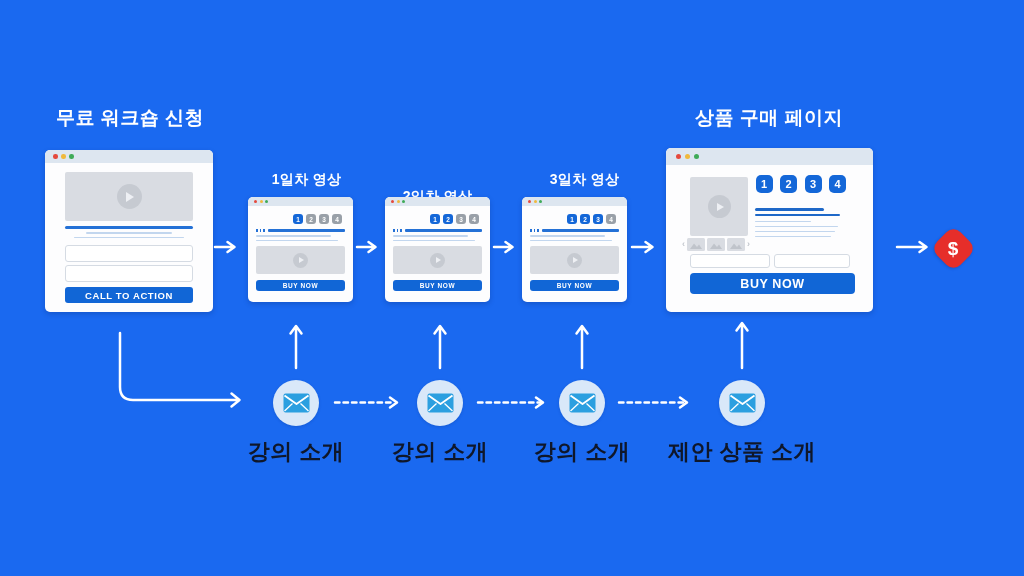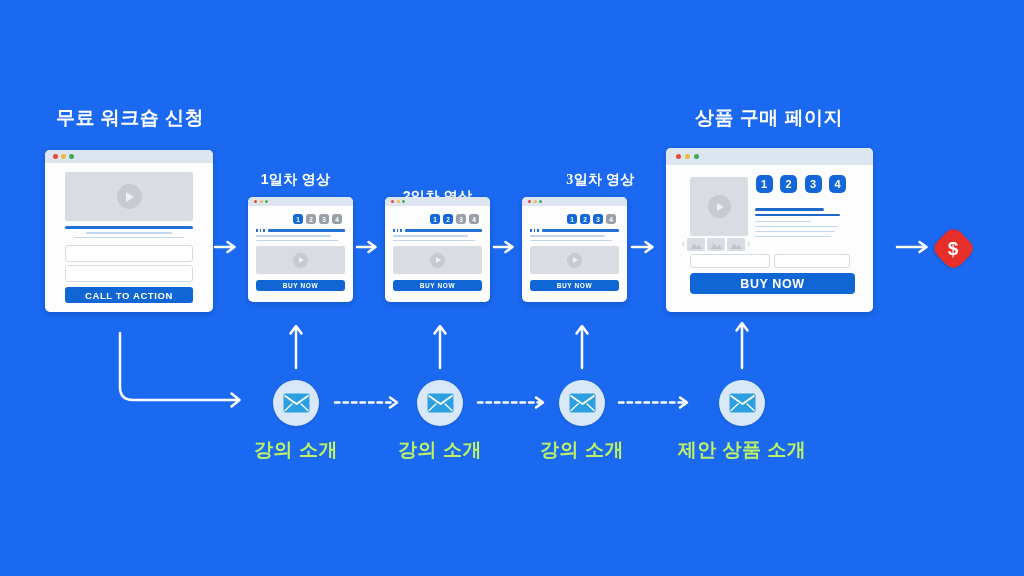--- a/index.html
+++ b/index.html
@@ -11,21 +11,21 @@
   }
   .stage-title{
     position:absolute;color:#fff;font-weight:bold;font-size:19px;
     text-align:center;letter-spacing:.5px;
   }
   .day-title{
     position:absolute;color:#fff;font-weight:bold;font-size:14px;
     text-align:center;letter-spacing:.3px;
   }
   .email-label{
-    position:absolute;color:#bef264;font-weight:bold;font-size:19px;
+    position:absolute;color:#0f172a;font-weight:bold;font-size:22px;
     text-align:center;letter-spacing:.5px;
   }
   
   .browser{
     position:absolute;background:#fdfdfe;border-radius:5px;
     box-shadow:0 2px 5px rgba(10,40,110,.28);
   }
   .bheader{
     position:absolute;left:0;top:0;right:0;background:#dde6f0;
     border-radius:5px 5px 0 0;display:flex;align-items:center;gap:3.5px;
@@ -100,21 +100,21 @@
     </span>
   </div>
   <div class="hline blue-bar" style="left:20px;top:76px;width:128px;height:2.6px;"></div>
   <div class="hline lt-line" style="left:41px;top:82px;width:86px;height:1.8px;"></div>
   <div class="hline lt-line" style="left:29px;top:86.5px;width:110px;height:1.8px;"></div>
   <div class="inputbox" style="left:20px;top:95px;width:126px;height:15px;"></div>
   <div class="inputbox" style="left:20px;top:115px;width:126px;height:15px;"></div>
   <div class="btn" style="left:20px;top:137px;width:128px;height:16px;font-size:9.5px;">CALL TO ACTION</div>
 </div>
 
-<div class="day-title" style="left:243px;top:171px;width:105px;">1일차 영상</div>
+<div class="day-title" style="left:254px;top:171px;width:105px;">1일차 영상</div>
 <div class="browser" style="left:248px;top:197px;width:105px;height:105px;">
   <div class="bheader" style="height:9px;padding-left:6px;gap:2.5px;">
     <span class="dot r" style="width:3px;height:3px;"></span>
     <span class="dot y" style="width:3px;height:3px;"></span>
     <span class="dot g" style="width:3px;height:3px;"></span>
   </div>
   <div class="tabrow" style="top:17px;right:11px;">
     <span class="tab sm active">1</span>
     <span class="tab sm">2</span>
     <span class="tab sm">3</span>
@@ -154,21 +154,21 @@
   <div class="hline lt-line" style="left:8px;top:38px;width:75px;height:1.7px;"></div>
   <div class="hline lt-line" style="left:8px;top:42.5px;width:82px;height:1.7px;"></div>
   <div class="video" style="left:8px;top:49px;width:89px;height:28px;">
     <span class="playc" style="width:15px;height:15px;">
       <span class="ptri" style="border-width:3px 0 3px 5px;border-left-color:#eef0f4;margin-left:1px;"></span>
     </span>
   </div>
   <div class="btn" style="left:8px;top:83px;width:89px;height:11px;font-size:6.5px;">BUY NOW</div>
 </div>
 
-<div class="day-title" style="left:548px;top:171px;width:105px;font-family:Liberation Serif, serif;">3일차 영상</div>
+<div class="day-title" style="left:532px;top:171px;width:105px;">3일차 영상</div>
 <div class="browser" style="left:522px;top:197px;width:105px;height:105px;">
   <div class="bheader" style="height:9px;padding-left:6px;gap:2.5px;">
     <span class="dot r" style="width:3px;height:3px;"></span>
     <span class="dot y" style="width:3px;height:3px;"></span>
     <span class="dot g" style="width:3px;height:3px;"></span>
   </div>
   <div class="tabrow" style="top:17px;right:11px;">
     <span class="tab sm active">1</span>
     <span class="tab sm active">2</span>
     <span class="tab sm active">3</span>

